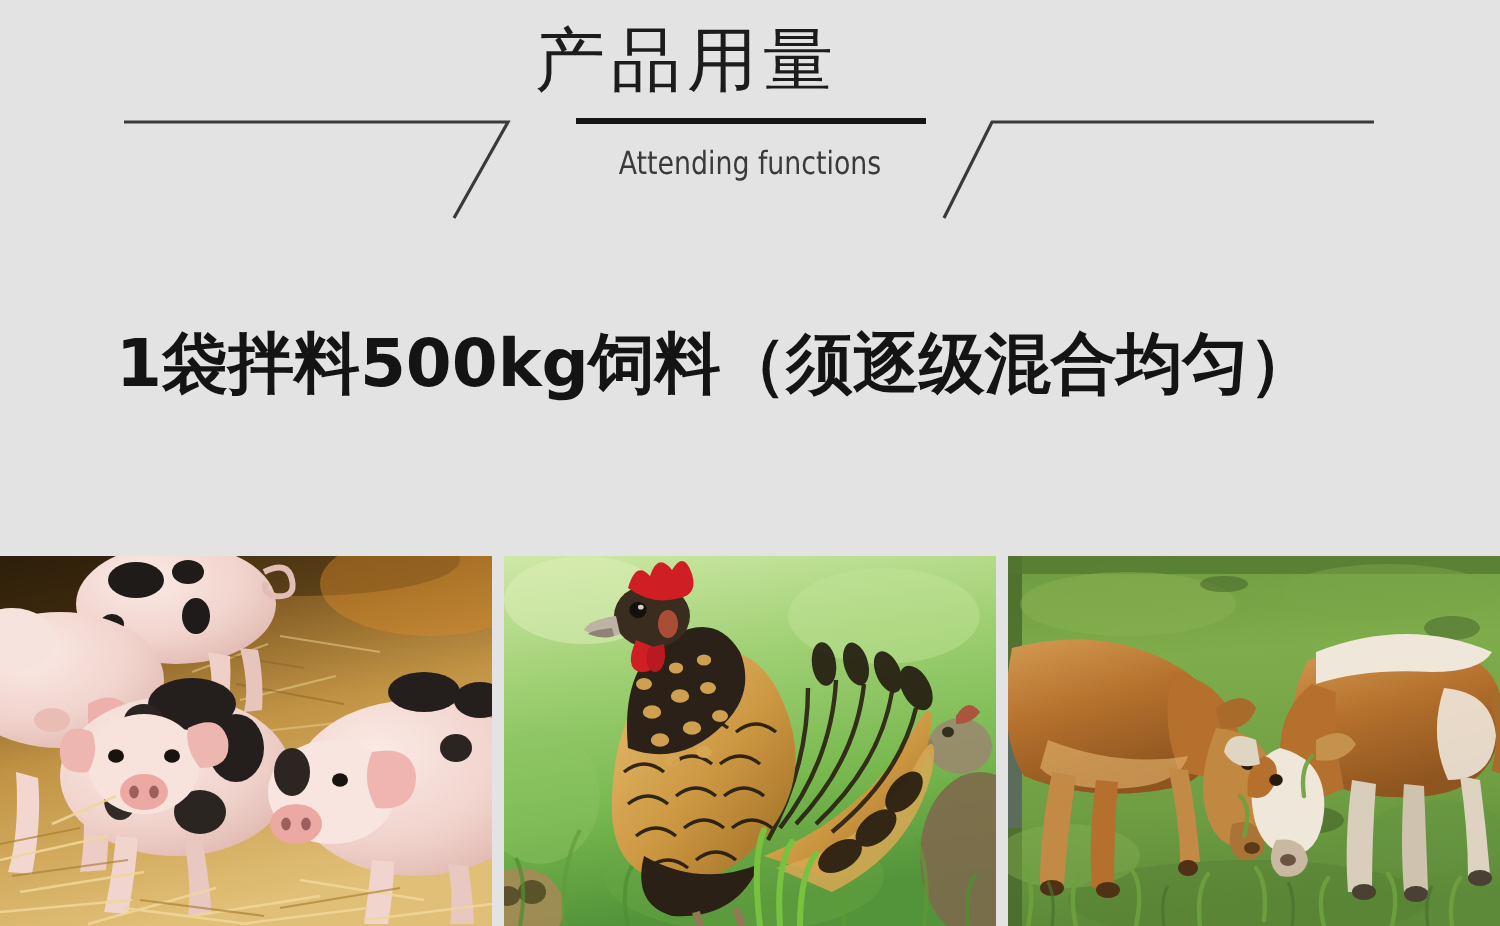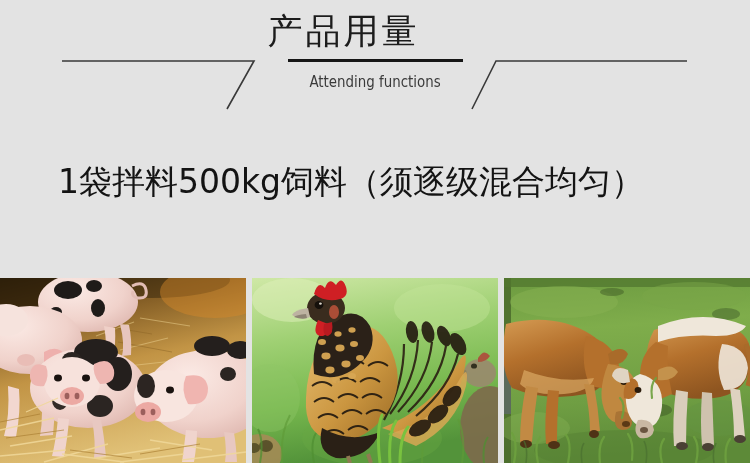--- a/index.html
+++ b/index.html
@@ -81,21 +81,21 @@
     transform-origin: center center;
   }
 
   
   #dosage-statement {
     position: absolute;
     left: 58px;
     top: 158px;
     font-family: "DejaVu Sans", "Liberation Sans", sans-serif;
     font-size: 33px;
-    font-weight: 400;
+    font-weight: 700;
     color: #141414;
     line-height: 48px;
     letter-spacing: 0px;
     white-space: nowrap;
   }
 
   
   #photo-strip {
     position: absolute;
     left: 0;

